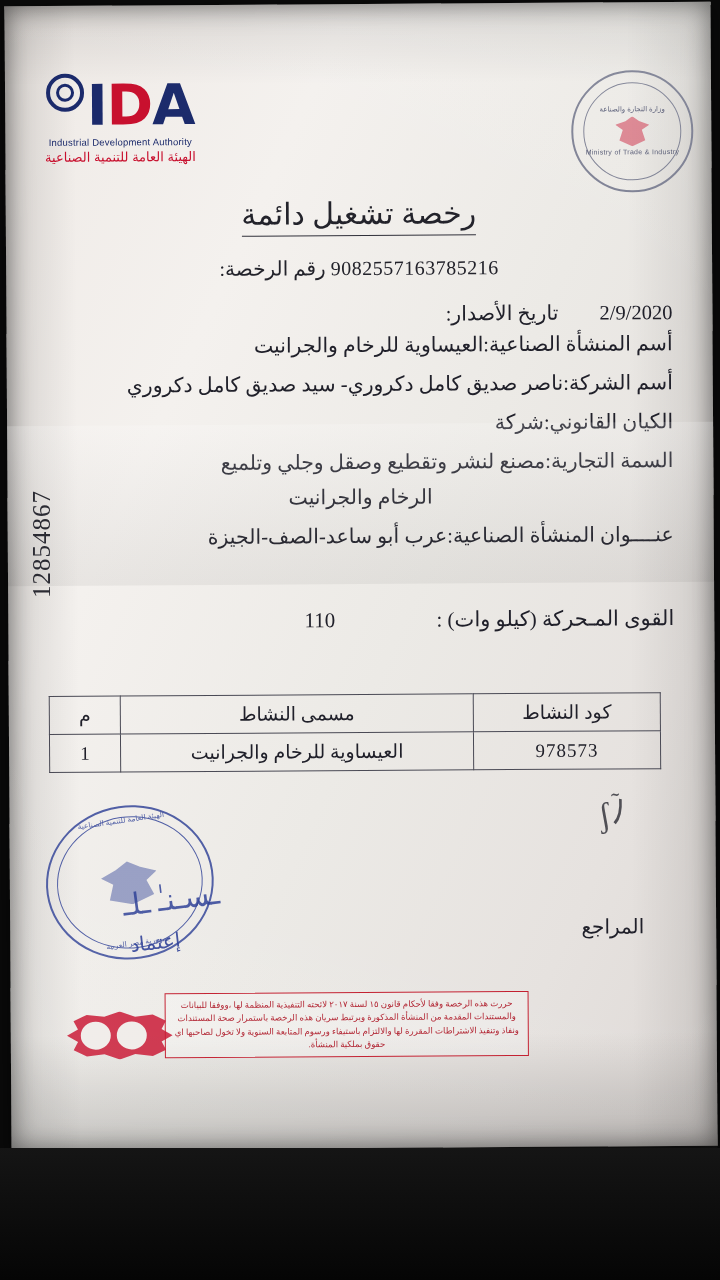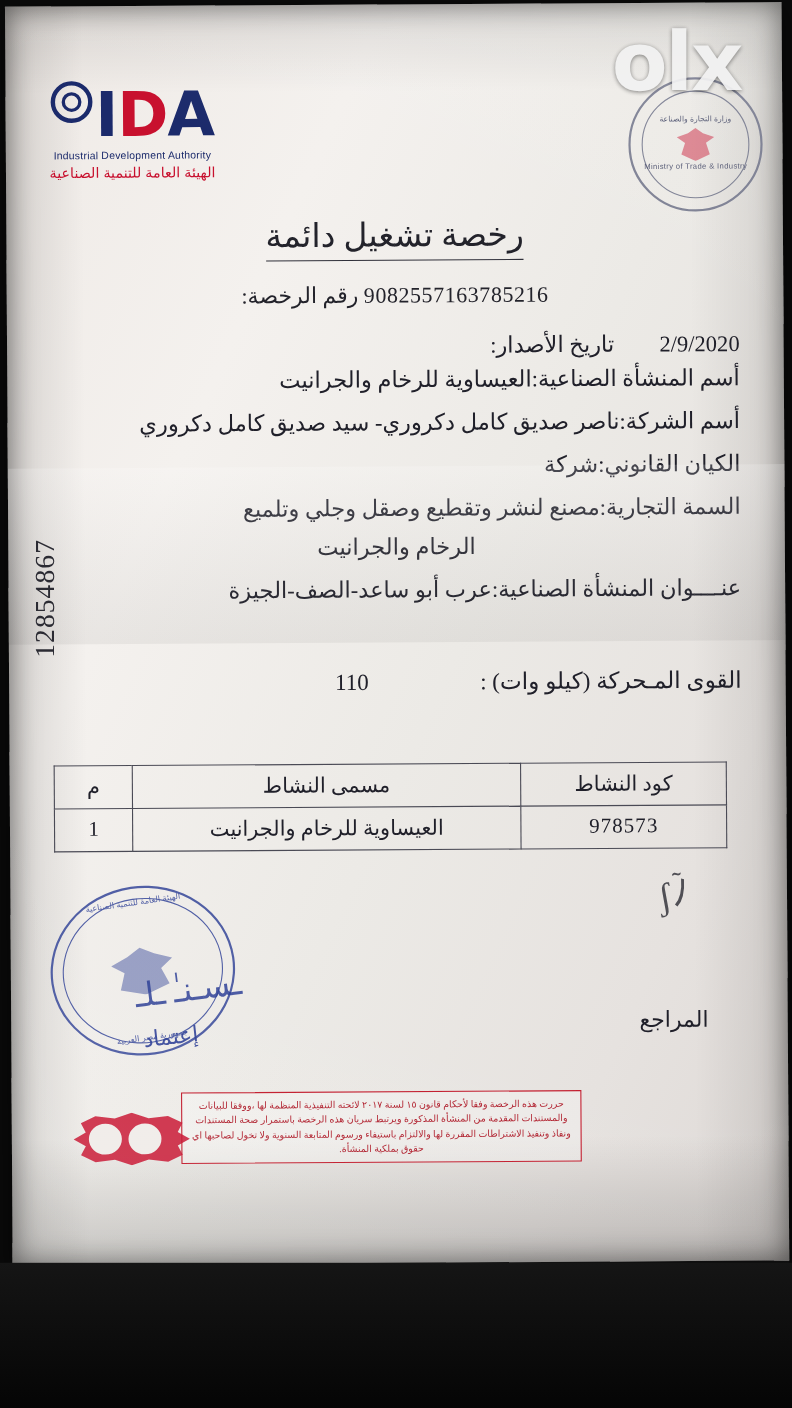--- a/index.html
+++ b/index.html
@@ -317,16 +317,15 @@
       <div class="cog"></div>
       <div class="hole"></div>
       <div class="hole2"></div>
     </div>
 
     <div class="glare"></div>
   </div>
 
   <div class="serial">12854867</div>
 
-  <div class="olx">olx</div>
 
   <div class="bottom-dark"></div>
 </div>
 
 </body></html>

